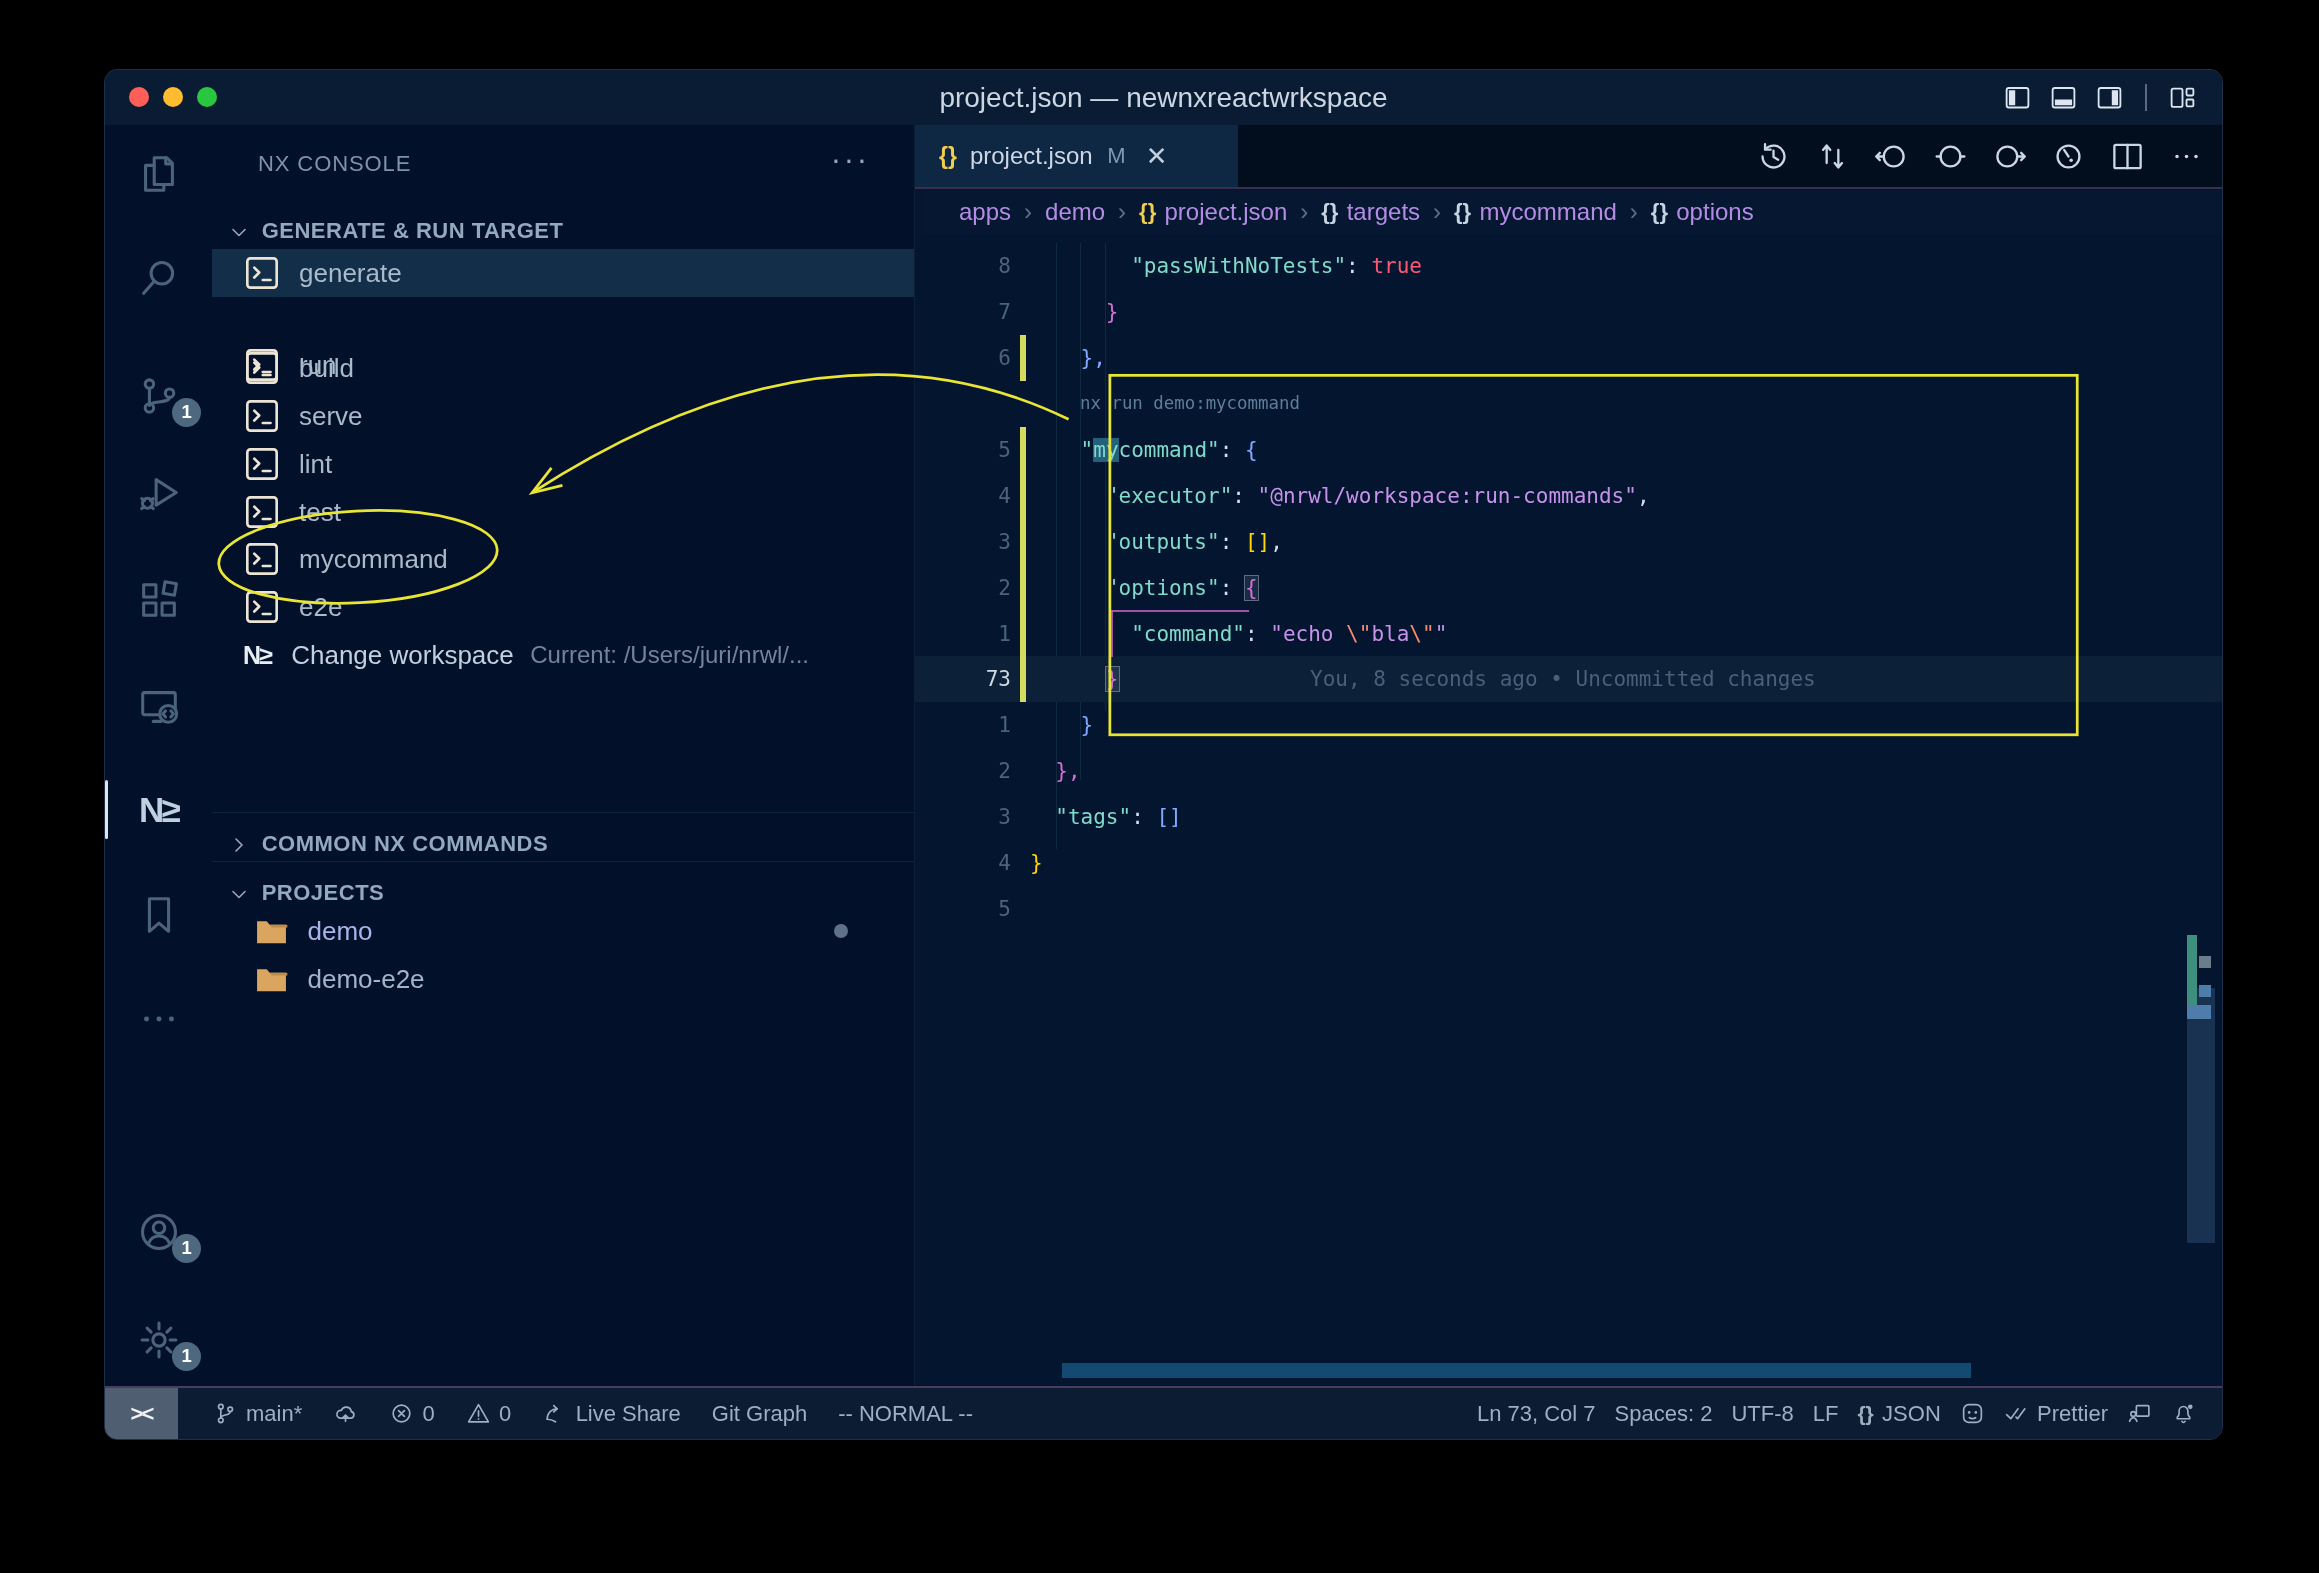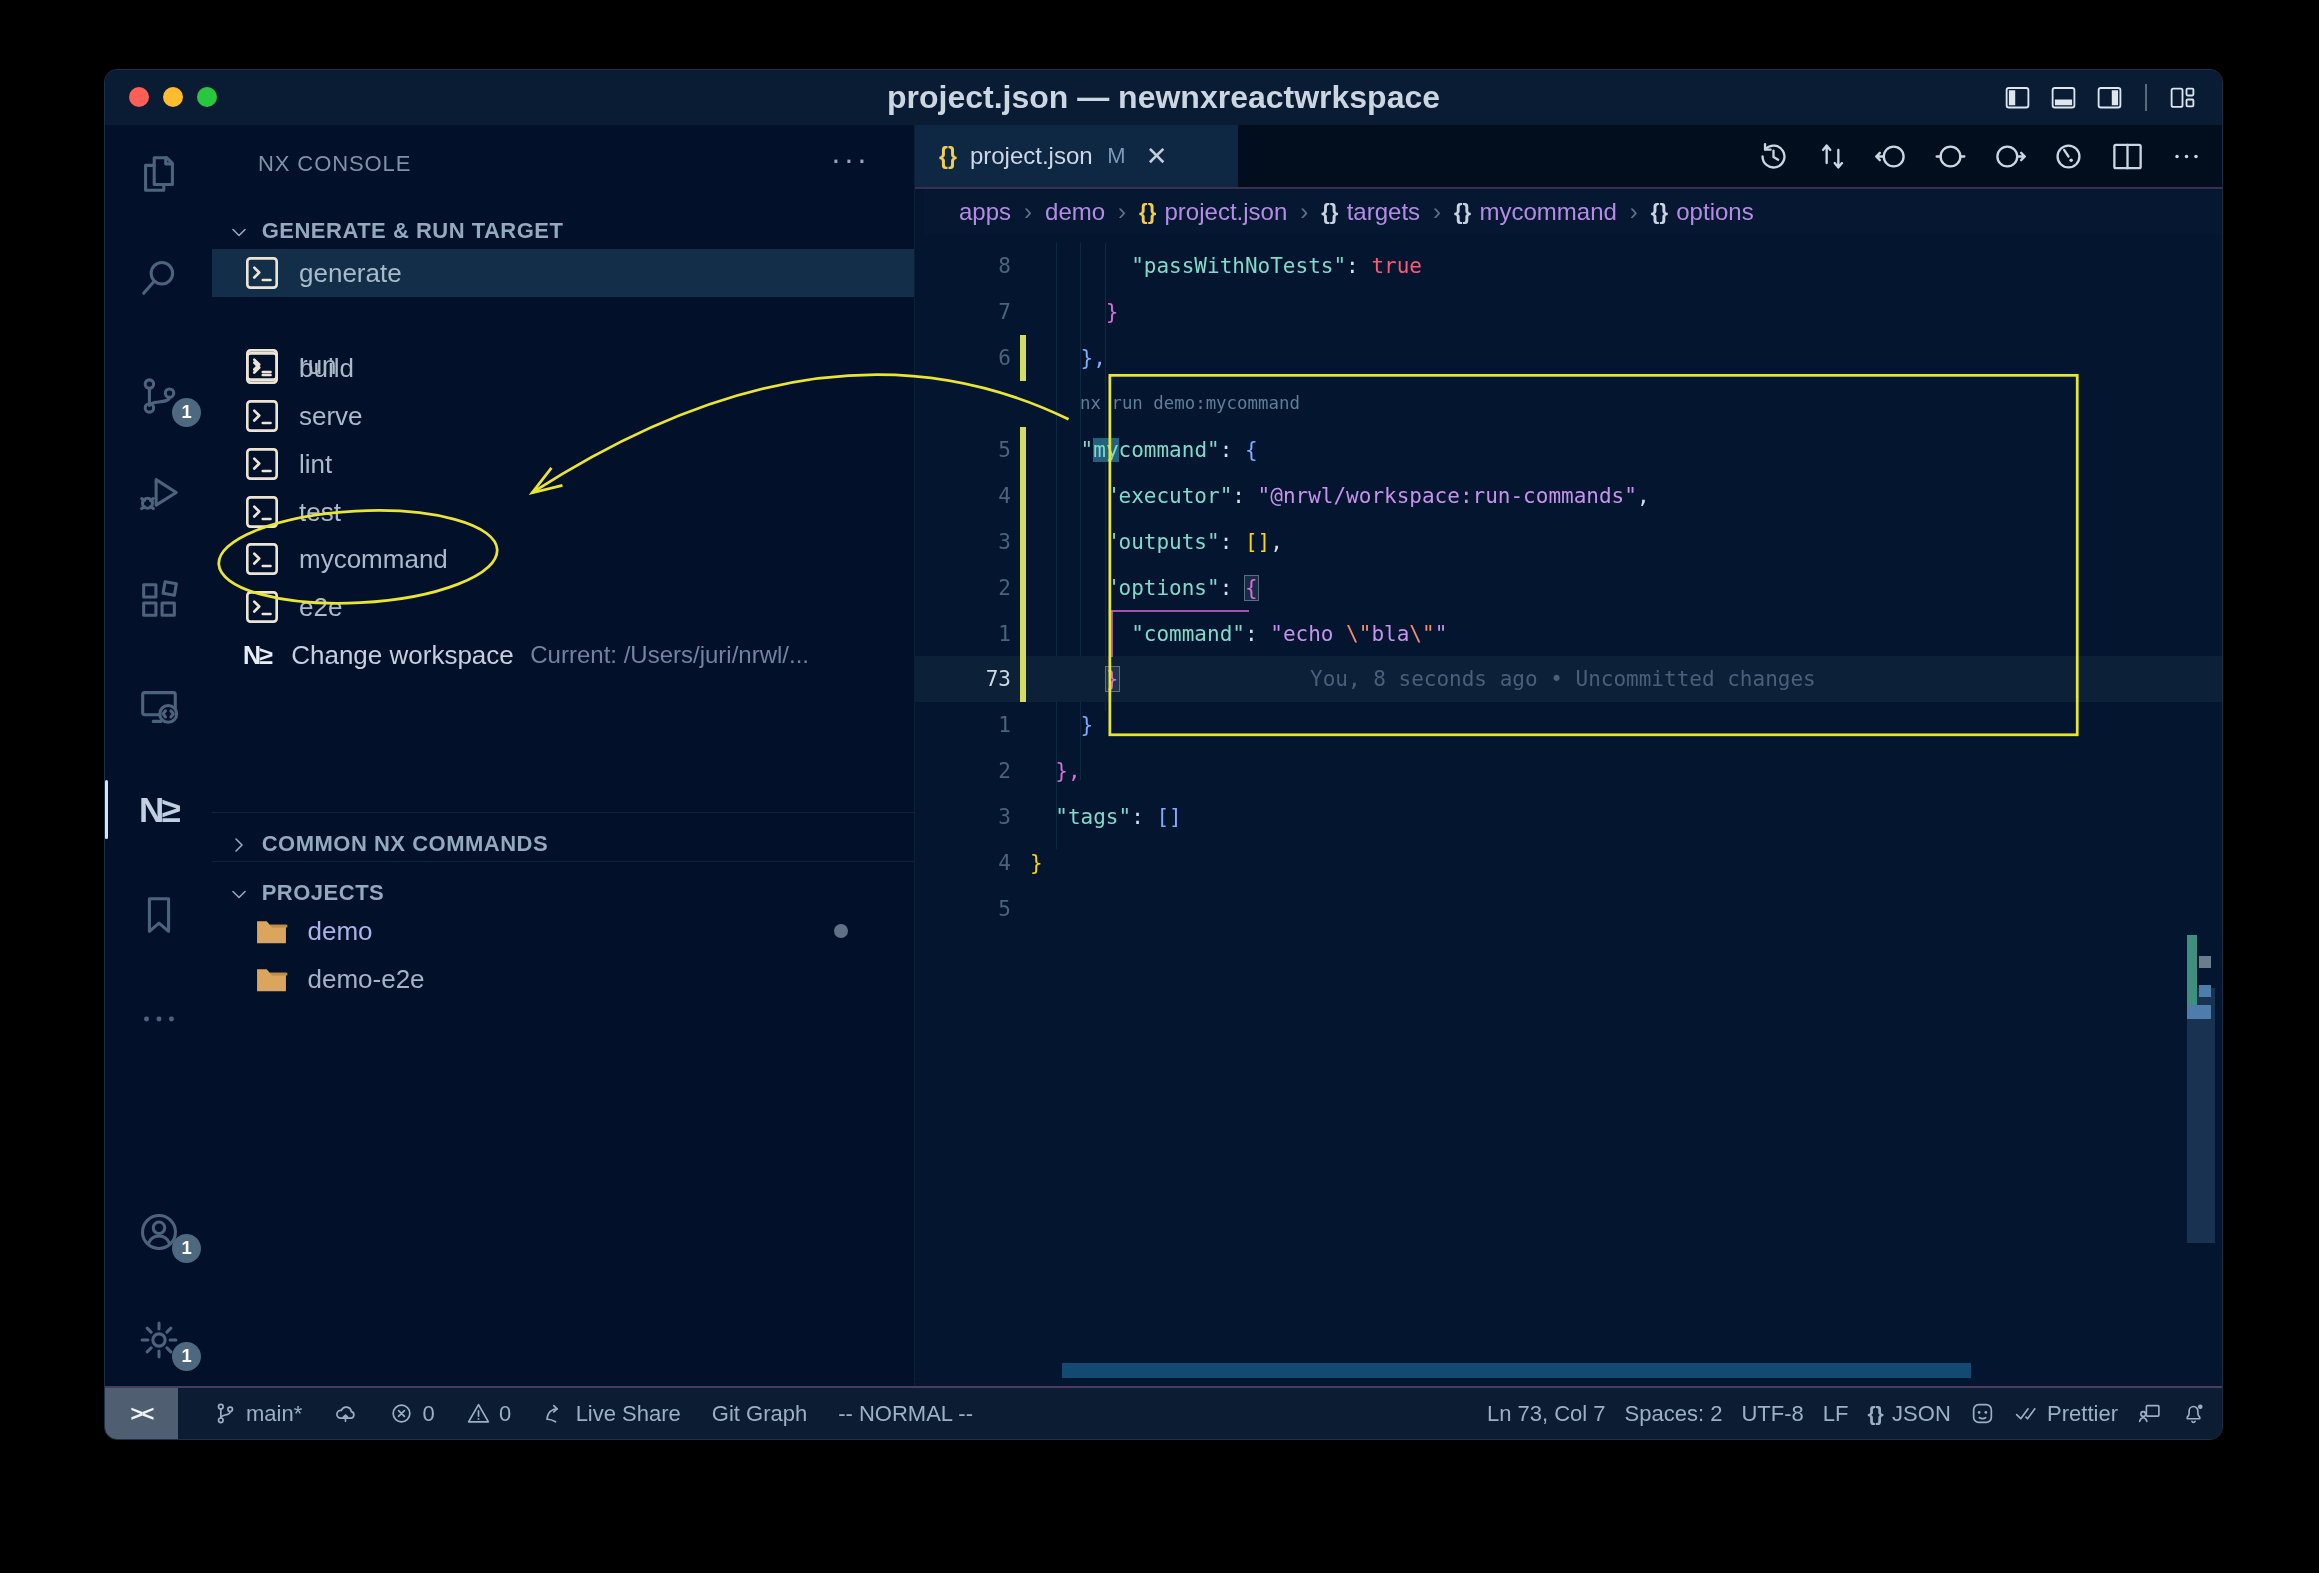--- a/index.html
+++ b/index.html
@@ -5,21 +5,21 @@
   html,body{margin:0;padding:0;background:#000;}
   .screen{position:relative;width:2320px;height:1574px;background:#000;overflow:hidden;
           font-family:"Liberation Sans", sans-serif;}
   .window{position:absolute;left:104px;top:69px;width:2119px;height:1371px;background:#0a1c33;
           border-radius:13px;overflow:hidden;border:0.9px solid #1d3048;box-sizing:border-box;}
   
   .titlebar{position:relative;height:55px;background:#0a1c33;}
   .lights{position:absolute;left:24px;top:17.4px;display:flex;gap:13.8px;}
   .light{width:20px;height:20px;border-radius:50%;}
   .title{position:absolute;left:50%;top:0;transform:translateX(-50%);line-height:55px;
-         color:#ccd6e3;font-size:32px;font-weight:700;white-space:nowrap;}
+         color:#ccd6e3;font-size:28px;font-weight:400;white-space:nowrap;}
   .tb-icons{position:absolute;right:24px;top:0;height:55px;display:flex;align-items:center;gap:14.7px;color:#dde6f0;}
   .tb-icons svg{width:31px;height:27.5px;}
   .tb-sep{width:1.8px;height:27.5px;background:#5a6a7d;margin:0 5.5px;}
   
   .main{position:absolute;left:0;top:55px;right:0;bottom:53px;display:flex;}
   .activitybar{position:relative;width:107px;background:#03102a;flex:none;}
   .ab-item{position:absolute;left:0;width:107px;height:51px;display:flex;align-items:center;justify-content:center;color:#4c637c;}
   .ab-item svg{width:46px;height:46px;}
   .ab-item.active{color:#bfd0e0;}
   .ab-ind{position:absolute;left:0;width:2.8px;height:59px;background:#d9e4ee;border-radius:1.8px;}
@@ -76,21 +76,21 @@
   .guide{position:absolute;width:0.9px;background:#0e2940;}
   .pairv{position:absolute;left:196px;width:1.8px;background:#c05ec0;opacity:.85;}
   .pairh{position:absolute;left:196px;height:1.8px;background:#c05ec0;opacity:.85;}
   .vthumb{position:absolute;background:rgba(86,126,170,.28);}
   .hthumb{position:absolute;background:#134a72;}
   .ovmark{position:absolute;}
   
   .statusbar{position:absolute;left:0;right:0;bottom:0;height:53px;background:#0c1d33;border-top:2.8px solid #4b3c5f;
              box-sizing:border-box;display:flex;justify-content:space-between;color:#9db0c3;font-size:22px;}
   .sb-group{display:flex;align-items:center;gap:31px;}
-  .sb-group.right{padding-right:16px;gap:19px;}
+  .sb-group.right{padding-right:26px;gap:19px;}
   .sb-item{display:flex;align-items:center;gap:8.3px;white-space:nowrap;}
   .sb-item svg{width:25px;height:25px;}
   .sb-remote{width:73px;height:100%;background:#505e72;color:#f0f4f8;display:flex;align-items:center;justify-content:center;
              font-weight:700;font-size:22px;letter-spacing:-1.8px;margin-right:3.7px;}
   .sb-braces{font-weight:700;font-size:21px;}
   
   .overlay{position:absolute;inset:0;width:100%;height:100%;pointer-events:none;z-index:60;}
 </style>
 </head>
 <body>

